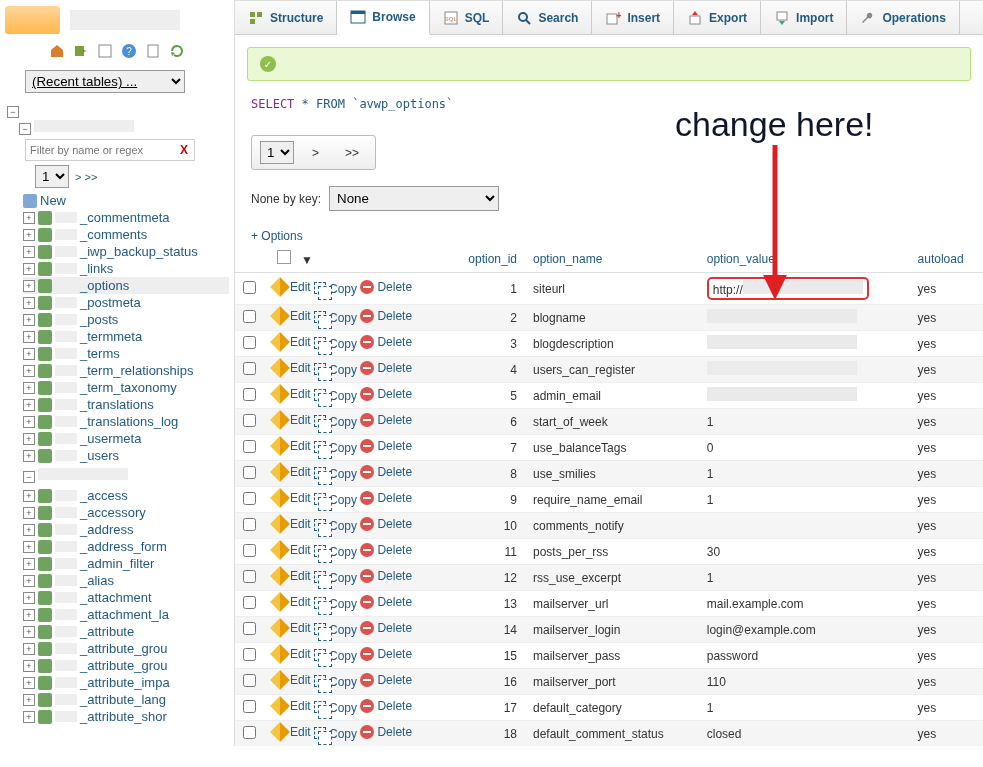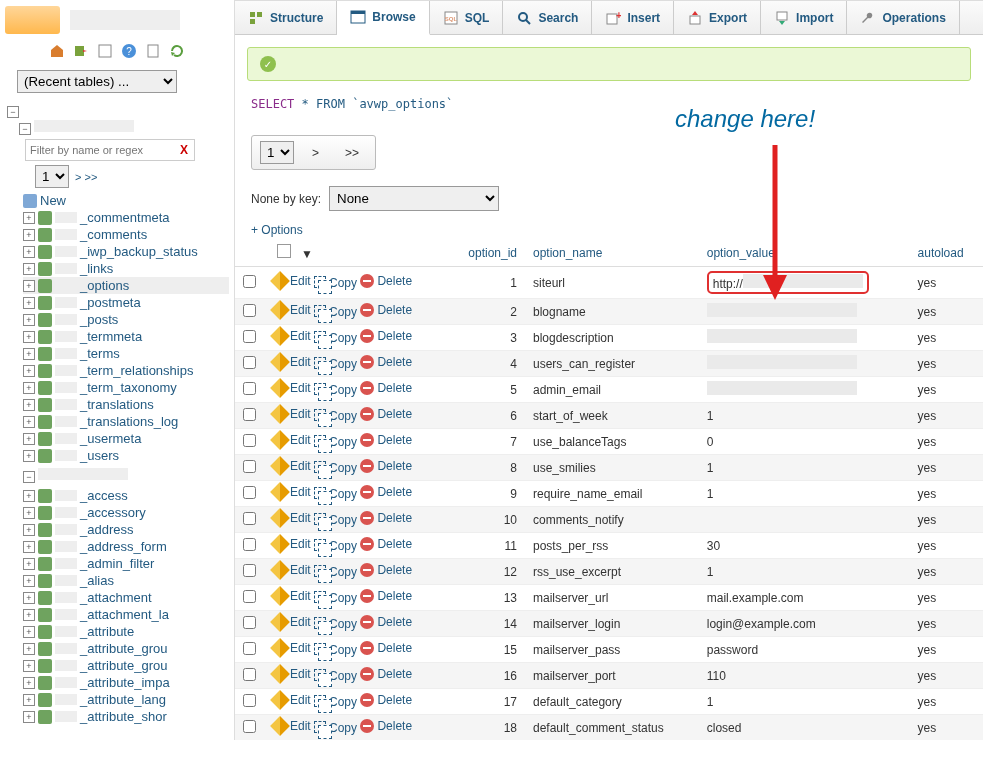--- a/index.html
+++ b/index.html
@@ -4,21 +4,21 @@
 <style>
 * { box-sizing: border-box; margin: 0; padding: 0; }
 body { font-family: Arial, sans-serif; font-size: 12px; color: #333; background: #fff; width: 983px; }
 .container { display: flex; }
 .sidebar { width: 235px; padding: 5px; border-right: 1px solid #ddd; }
 .logo-row { height: 30px; display: flex; align-items: center; gap: 10px; }
 .logo-box { width: 55px; height: 28px; background: linear-gradient(#ffd699, #ffb84d); border-radius: 3px; }
 .pixel-blur { background: #eee; display: inline-block; }
 .icon-row { display: flex; gap: 8px; justify-content: center; margin: 8px 0; }
 .mini-icon { width: 16px; height: 16px; display: inline-block; }
-.recent-select { width: 160px; margin: 3px 12px; padding: 2px; border: 1px solid #999; }
+.recent-select { width: 160px; margin: 3px 20px; padding: 2px; border: 1px solid #999; text-decoration: underline; }
 .tree { margin-top: 8px; }
 .tree-pm { width: 12px; height: 12px; border: 1px solid #888; display: inline-flex; align-items: center; justify-content: center; font-size: 9px; background: #fff; color: #555; cursor: pointer; }
 .filter-row { margin: 4px 0 4px 20px; border: 1px solid #ccc; padding: 2px; display: flex; align-items: center; width: 170px; }
 .filter-input { border: none; outline: none; flex: 1; font-size: 11px; padding: 2px; }
 .filter-x { color: #c00; font-weight: bold; cursor: pointer; padding: 0 4px; }
 .page-row { margin-left: 30px; display: flex; align-items: center; gap: 6px; font-size: 11px; }
 .tree-item { display: flex; align-items: center; gap: 3px; padding: 1px 0; margin-left: 18px; }
 .tree-item.selected { background: #eee; }
 .tree-table-icon { width: 14px; height: 14px; background: #6fa35f; border-radius: 2px; display: inline-block; }
 .tree-db-icon { width: 14px; height: 14px; background: #7fa8d6; border-radius: 2px; display: inline-block; }
@@ -31,37 +31,37 @@
 .status-bar { margin: 12px 12px 16px; background: #ebf8d6; border: 1px solid #b8dd7a; padding: 8px 12px; display: flex; align-items: center; gap: 8px; border-radius: 3px; }
 .status-check { width: 16px; height: 16px; background: #8fc04e; border-radius: 50%; display: inline-flex; align-items: center; justify-content: center; color: #fff; font-size: 10px; }
 .sql-line { margin: 8px 16px 24px; font-family: monospace; color: #235a81; font-size: 12px; }
 .sql-kw { color: #8a2c8a; }
 .nav-row { display: flex; align-items: center; gap: 8px; margin: 10px 16px; }
 .nav-box { border: 1px solid #bbb; background: linear-gradient(#fff,#eee); border-radius: 3px; padding: 5px 8px; display: inline-flex; gap: 10px; align-items: center; }
 .nav-btn { padding: 2px 8px; cursor: pointer; color: #333; }
 .small-select { border: 1px solid #999; padding: 2px; }
 .sort-row { margin: 16px 16px 8px; display: flex; align-items: center; gap: 8px; }
 .sort-select { width: 170px; padding: 3px; border: 1px solid #999; }
-.options-link { margin: 12px 16px 2px; color: #235a81; cursor: pointer; font-size: 12px; }
+.options-link { margin: 18px 16px 2px; color: #235a81; cursor: pointer; font-size: 12px; }
 .table { width: 100%; border-collapse: collapse; font-size: 12px; }
 .table th { text-align: left; padding: 5px 8px; color: #235a81; font-weight: normal; cursor: pointer; border-bottom: 1px solid #ddd; }
 .table td { padding: 4px 8px; border-top: 1px solid #eee; }
 .table tr.odd { background: #fff; }
 .table tr.even { background: #f5f5f5; }
 .row-check { cursor: pointer; }
 .action-link { color: #235a81; cursor: pointer; display: inline-flex; align-items: flex-start; gap: 3px; }
 .edit-icon { display:inline-block; width:14px; height:14px; background: linear-gradient(135deg,#f4c542 50%,#e69b00 50%); transform: rotate(-45deg); }
 .copy-icon { display:inline-block; width:12px; height:12px; border: 1px dashed #235a81; position: relative; }
 .copy-icon::after { content:''; position:absolute; left:3px; top:3px; width:12px; height:12px; border:1px dashed #235a81; background:#fff; }
 .delete-icon { display:inline-block; width:14px; height:14px; border-radius:50%; background:#d9534f; position:relative; }
 .delete-icon::after { content:''; position:absolute; left:3px; top:6px; width:8px; height:2px; background:#fff; }
 .sort-toggle { display:inline-block; width:14px; height:14px; border:1px solid #999; position:relative; margin-left:4px; }
 .sort-arrow { margin-left:10px; color:#333; }
 .highlight-box { border: 2px solid #e03030; border-radius: 5px; padding: 1px 4px; display: inline-block; }
-.annotation { position: absolute; color: #0369a1; font-size: 24px; font-family: Arial; font-style: italic; }
+.annotation { position: absolute; color: #0f172a; font-size: 34px; font-family: Arial; }
 .arrow-down { position: absolute; }
 .val-blur { display:inline-block; width:150px; height:14px; background:#eaeaea; }
 </style>
 </head>
 <body>
 
 <div class="container">
 
   <div class="sidebar">
     <div class="logo-row">

